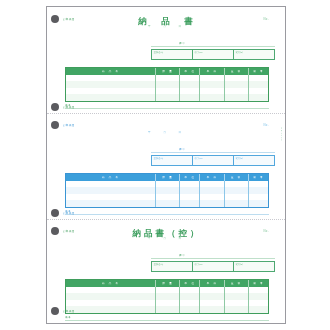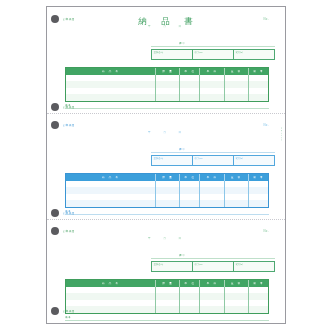--- a/index.html
+++ b/index.html
@@ -41,21 +41,21 @@
   .hole-cap{
     position:absolute;font-size:2.6px;letter-spacing:.2px;
     white-space:nowrap;
   }
   .hole-cap.g{color:#3f9d5c;}
   .hole-cap.b{color:#3a95d4;}
 
   
   .title{
     position:absolute;top:9px;left:0;width:240px;text-align:center;
-    font-size:8.5px;font-weight:normal;letter-spacing:3px;
+    font-size:8.5px;font-weight:bold;letter-spacing:3px;
   }
   .title.g{color:#3d9e5e;}
   .title.b{color:#2e93d9;}
   .title-sub{
     position:absolute;top:17px;left:0;width:240px;text-align:center;
     font-size:2.6px;letter-spacing:5px;
   }
   .title-sub.g{color:#7cc295;}
   .title-sub.b{color:#79bfe6;}
   .title-no{
@@ -264,20 +264,21 @@
             <div class="td b" style="width: 12%;"></div>
             <div class="td b" style="width: 10%;"></div>
           </div>
         </div>
         <div class="remark" style="top: 96px;">
           <div class="remark-lab b">備考</div>
           <div class="remark-rule b"></div>
         </div>
       </div>
       <div class="form f3">
+        <div class="title g">納品書（控）</div>
         <div class="title-sub g">年　月　日</div>
         <div class="title-no g">No.</div>
         <div class="sumwrap">
           <div class="sumlabel g">御中</div>
           <div class="sumrule g"></div>
           <div class="sumbox g">
             <div class="sumcell g">
               <span class="g">登録番号</span>
             </div>
             <div class="sumcell g">

